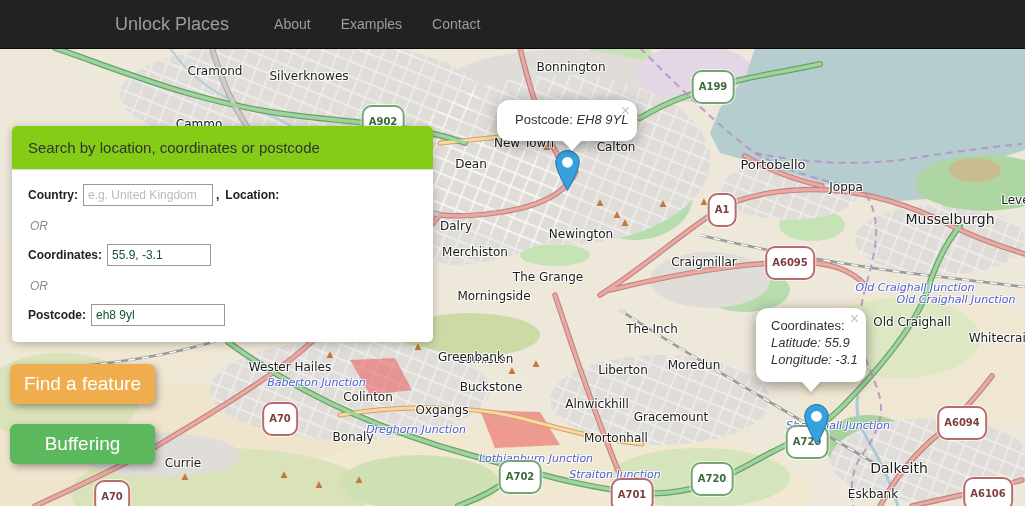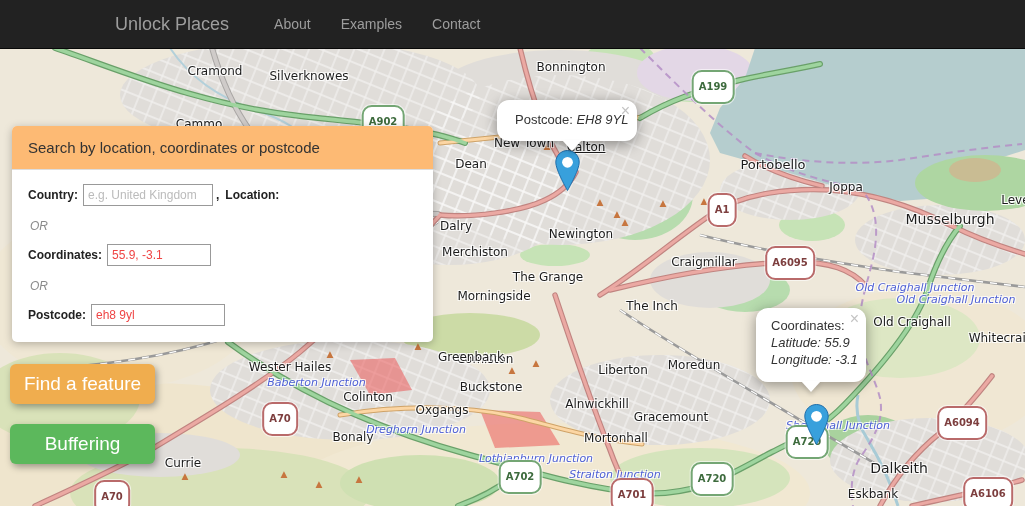--- a/index.html
+++ b/index.html
@@ -56,28 +56,28 @@
   
   .big-btn{position:absolute;left:10px;width:145px;height:40px;border:none;border-radius:6px;
         color:#fff;font:19px "Liberation Sans",sans-serif;text-align:center;line-height:40px;
         box-shadow:2px 3px 7px rgba(0,0,0,.35);cursor:pointer;z-index:40;}
   .btn-red{top:70px;background:#d9534f;}
   .btn-orange{top:364px;background:#f0ad4e;}
   .btn-green{top:424px;background:#5cb85c;}
 
   .panel{position:absolute;left:12px;top:126px;width:421px;background:#fff;border-radius:5px;
         box-shadow:0 2px 8px rgba(0,0,0,.25);z-index:40;}
-  .panel-header{background:#fdba74;border-bottom:1px solid #ddd;border-radius:5px 5px 0 0;
+  .panel-header{background:#84cc16;border-bottom:1px solid #ddd;border-radius:5px 5px 0 0;
         padding:13px 16px;font-size:15px;color:#333;}
   .panel-body{padding:14px 16px 16px 16px;font-size:12px;color:#222;}
   .frow{display:flex;align-items:center;margin-bottom:4px;}
   .frow label{font-weight:bold;margin-right:5px;white-space:nowrap;}
   .frow .comma{margin:0 6px 0 3px;font-weight:bold;}
   .frow input{height:18px;border:1px solid #999;padding:1px 4px;font:12px "Liberation Sans",sans-serif;
-        color:#ef4444;background:#fff;}
+        color:#14532d;background:#fff;}
   .frow input::placeholder{color:#bbb;}
   .or{font-style:italic;color:#8a8a8a;margin:13px 0 11px 2px;}
   .in-country{width:120px;} .in-location{width:124px;} .in-coords{width:94px;} .in-postcode{width:124px;}
 </style>
 </head>
 <body>
 
 <div id="app">
 
   <div class="navbar">
@@ -242,32 +242,32 @@
       <path d="M755,105 C800,114 850,118 900,112 C940,106 980,100 1022,96" stroke="#b48ec6" stroke-width="2" stroke-dasharray="7 5" fill="none" opacity=".85"></path>
     </svg>
 
     <div class="lbl-layer">
         <div class="town" style="left: 215px; top: 23px;">Cramond</div>
         <div class="town" style="left: 309px; top: 28px;">Silverknowes</div>
         <div class="town" style="left: 199px; top: 76px;">Cammo</div>
         <div class="town" style="left: 571px; top: 19px;">Bonnington</div>
         <div class="town" style="left: 524px; top: 95px;">New Town</div>
         <div class="town" style="left: 471px; top: 116px;">Dean</div>
-        <div class="town" style="left: 586px; top: 99px; text-decoration: underline;">Calton</div>
+        <div class="town" style="left: 616px; top: 99px;">Calton</div>
         <div class="town" style="left: 773px; top: 116px; font-size: 13px;">Portobello</div>
         <div class="town" style="left: 846px; top: 139px;">Joppa</div>
         <div class="town" style="left: 950px; top: 171px; font-size: 14px;">Musselburgh</div>
         <div class="town" style="left: 1030px; top: 152px;">Levenhall</div>
         <div class="town" style="left: 456px; top: 178px;">Dalry</div>
         <div class="town" style="left: 475px; top: 204px;">Merchiston</div>
         <div class="town" style="left: 581px; top: 186px;">Newington</div>
         <div class="town" style="left: 548px; top: 229px;">The Grange</div>
         <div class="town" style="left: 494px; top: 248px;">Morningside</div>
         <div class="town" style="left: 704px; top: 214px;">Craigmillar</div>
-        <div class="town" style="left: 652px; top: 258px;">The Inch</div>
+        <div class="town" style="left: 652px; top: 281px;">The Inch</div>
         <div class="town" style="left: 485px; top: 278px; margin-top: 33px;">Comiston</div>
         <div class="town" style="left: 471px; top: 309px;">Greenbank</div>
         <div class="town" style="left: 290px; top: 319px;">Wester Hailes</div>
         <div class="town" style="left: 368px; top: 349px;">Colinton</div>
         <div class="town" style="left: 491px; top: 339px;">Buckstone</div>
         <div class="town" style="left: 442px; top: 362px;">Oxgangs</div>
         <div class="town" style="left: 353px; top: 389px;">Bonaly</div>
         <div class="town" style="left: 597px; top: 356px;">Alnwickhill</div>
         <div class="town" style="left: 623px; top: 322px;">Liberton</div>
         <div class="town" style="left: 694px; top: 317px;">Moredun</div>

